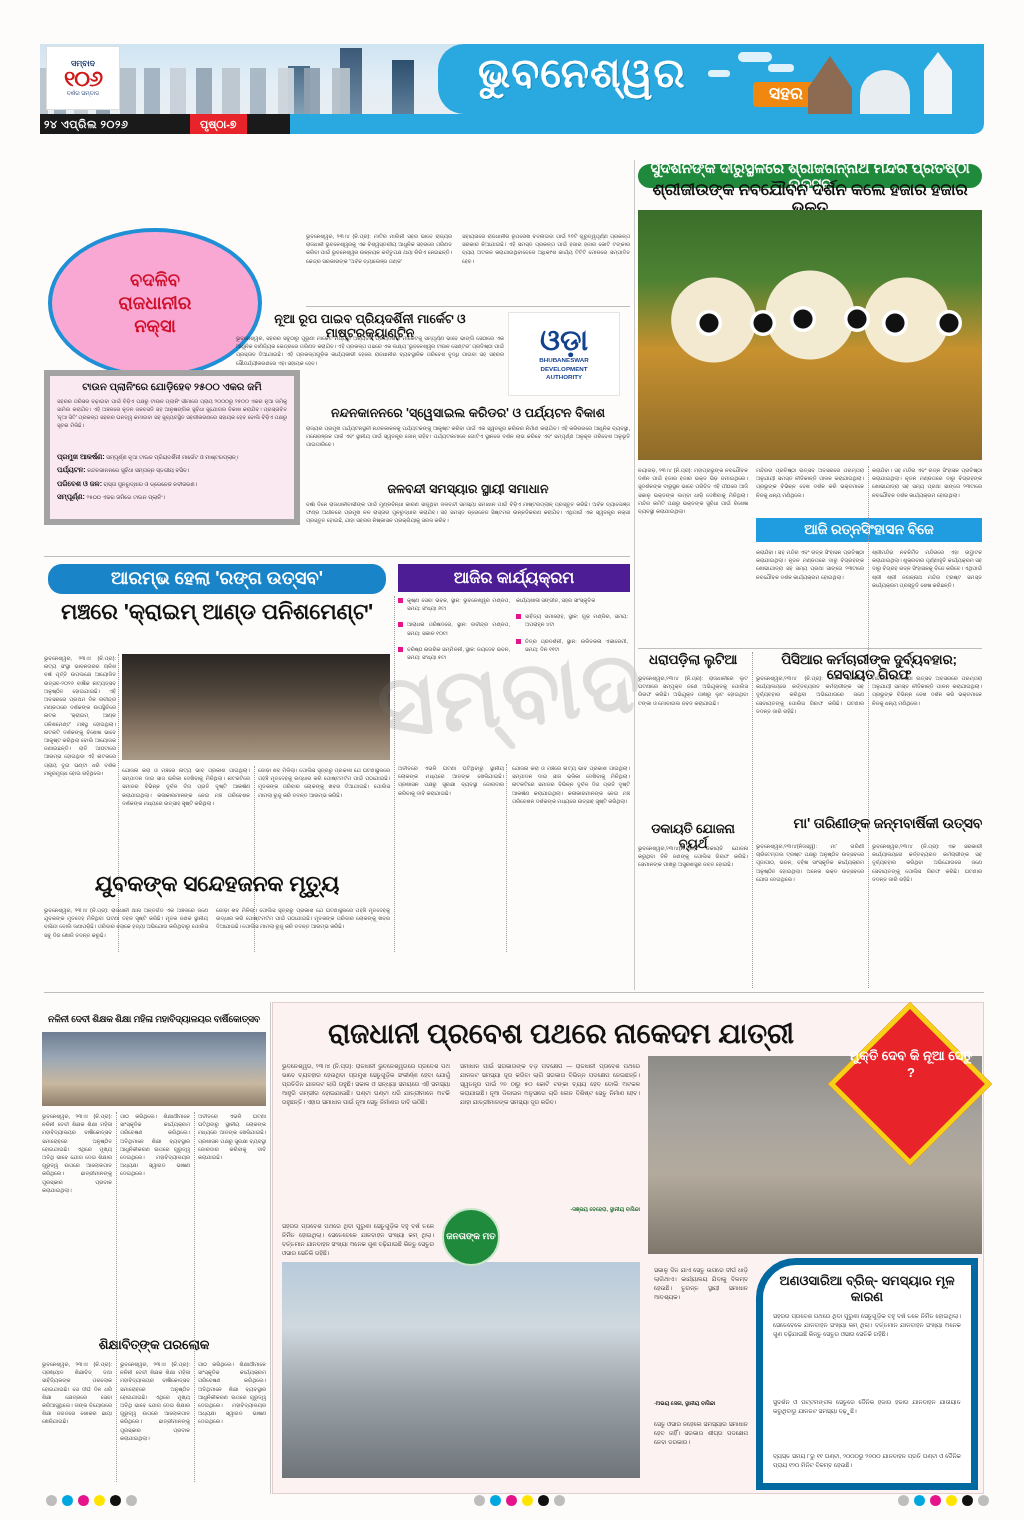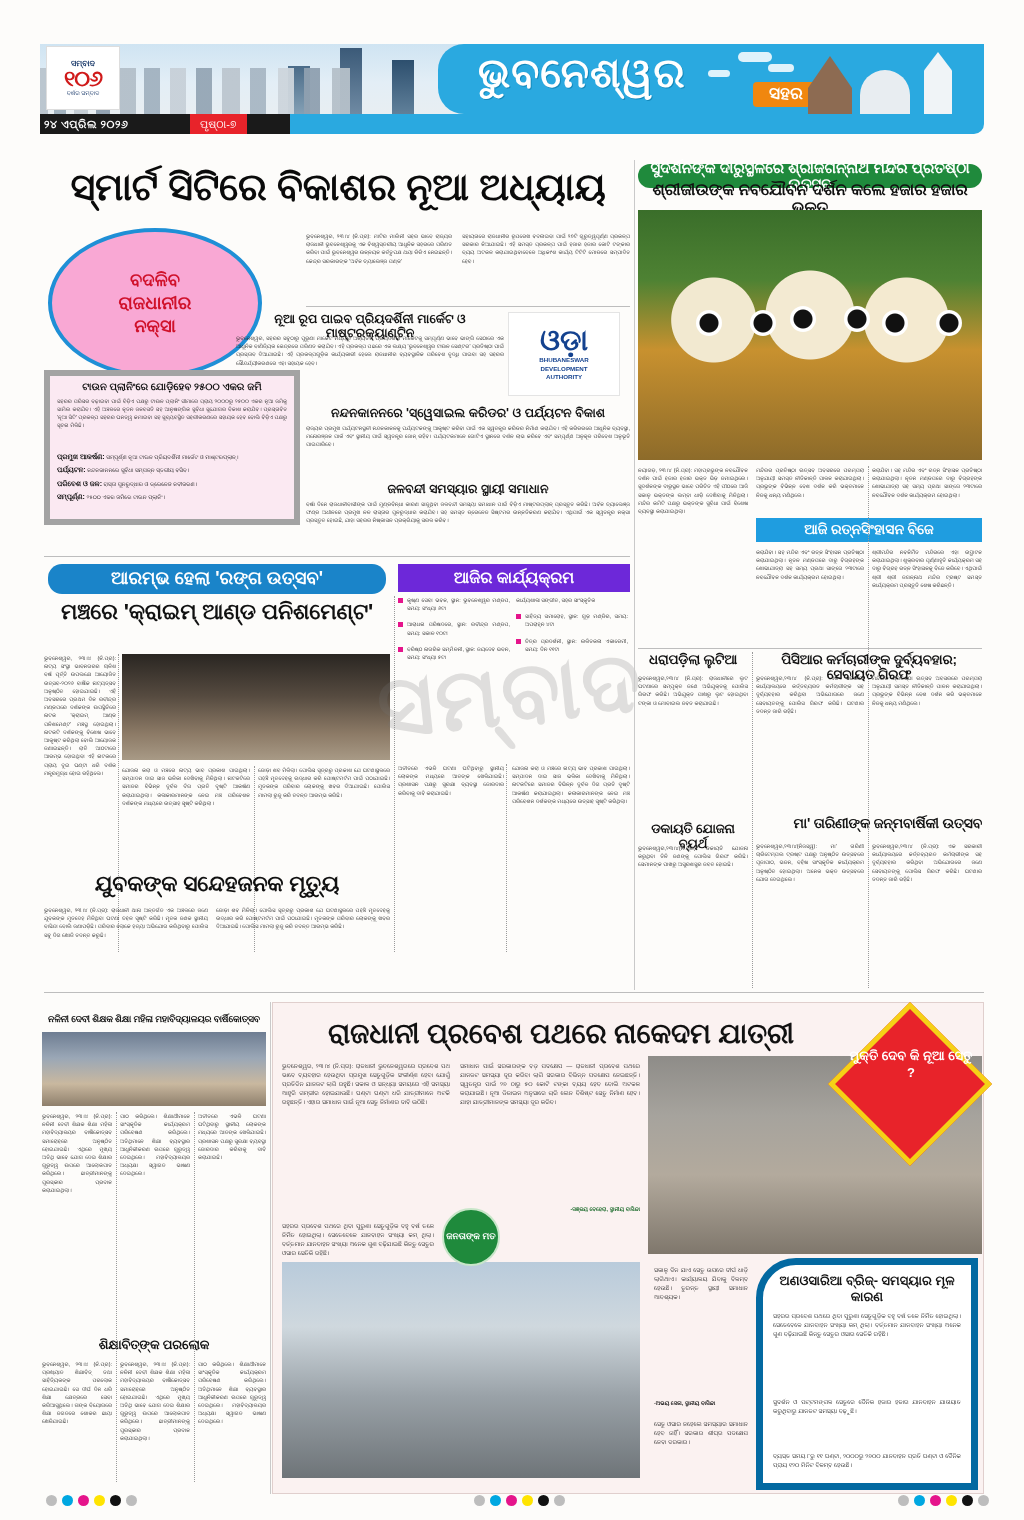--- a/index.html
+++ b/index.html
@@ -66,21 +66,21 @@
     height: 20px; width: 250px;
     background: #1a1a1a;
     color: #fff; font-size: 11px; font-weight: bold;
     display: flex; align-items: center; padding-left: 4px;
     letter-spacing: .5px;
   }
   .pagebadge {
     position: absolute; left: 150px; top: 70px;
     height: 20px; padding: 0 10px;
     background: #e8232a; color: #fff;
-    font-size: 11px; font-weight: normal;
+    font-size: 11px; font-weight: bold;
     display: flex; align-items: center;
   }
   .blue-bar {
     position: absolute; left: 250px; top: 70px;
     width: 694px; height: 20px;
     background: #2aa9e0;
     border-radius: 0 0 10px 0;
   }
   .city-band {
     position: absolute; left: 398px; top: 0;
@@ -178,21 +178,21 @@
   .bda-txt { font-size: 6.2px; color: #14428f; font-weight: bold; text-align: center; line-height: 1.3; margin-top: 3px;}
   
   .banner {
     position: absolute; color: #fff; font-weight: bold;
     display: flex; align-items: center; justify-content: center;
     text-align: center; line-height: 1.1;
   }
   .banner.green { background: #1f8a3c; border-radius: 14px; }
   .banner.blue  { background: #1a84c9; border-radius: 14px; }
   .banner.blue-sq { background: #1f9de0; font-family: Liberation Serif, serif; }
-  .banner.pink  { background: #6d28d9; }
+  .banner.pink  { background: #4c1d95; }
   
   .watermark {
     position: absolute; left: 300px; top: 590px;
     width: 420px; height: 210px;
     color: rgba(120,120,120,.22);
     font-size: 86px; font-weight: bold;
     display: flex; align-items: center; justify-content: center;
     transform: rotate(-6deg);
     pointer-events: none; letter-spacing: 2px;
   }
@@ -300,21 +300,20 @@
         <div class="temple t2"></div>
         <div class="temple t3"></div>
       </div>
     </div>
 
     <div class="blue-bar"></div>
     <div class="dateline">୨୪ ଏପ୍ରିଲ ୨୦୨୬</div>
     <div class="pagebadge">ପୃଷ୍ଠା-୭</div>
   </div>
 
-  <div class="lead-head headline">ସ୍ମାର୍ଟ ସିଟିରେ ବିକାଶର ନୂଆ ଅଧ୍ୟାୟ</div>
 
   <div class="circle-badge">
     <span>ବଦଳିବ</span>
     <span>ରାଜଧାନୀର</span>
     <span>ନକ୍ସା</span>
   </div>
 
   <div class="body-text" style="position:absolute;left:306px;top:232px;width:146px;height:70px;">ଭୁବନେଶ୍ୱର, ୨୩।୪ (ନି.ପ୍ର): ମାଟିର ମାଲିନୀ ସହର ଭାବେ ରାଜ୍ୟର ରାଜଧାନୀ ଭୁବନେଶ୍ୱରକୁ ଏକ ବିଶ୍ୱସ୍ତରୀୟ ଆଧୁନିକ ସହରରେ ପରିଣତ କରିବା ପାଇଁ ଭୁବନେଶ୍ୱର ଉନ୍ନୟନ କର୍ତ୍ତୃପକ୍ଷ ଥୟା ଡିଡିଏ ନେଇଛନ୍ତି। କେନ୍ଦ୍ର ସରକାରଙ୍କ 'ଅର୍ବନ ଚ୍ୟାଲେଞ୍ଜ ପଣ୍ଡ'</div>
   <div class="body-text" style="position:absolute;left:462px;top:232px;width:168px;height:70px;">ସହାୟତାରେ ରାଜଧାନୀର ରୂପରେଖ ବଦଳାଇବା ପାଇଁ ୨୭ଟି ଗୁରୁତ୍ୱପୂର୍ଣ୍ଣ ପ୍ରକଳ୍ପ ସରକାର ନିଆଯାଇଛି। ଏହି ସମସ୍ତ ପ୍ରକଳ୍ପ ପାଇଁ ହଜାର ହଜାର କୋଟି ଟଙ୍କାର ବ୍ୟୟ ଅଟକଳ କରାଯାଇଥିବାବେଳେ ଅଧିକାଂଶ କାର୍ଯ୍ୟ ଟିଟିଟି ମୋଡରେ ସମ୍ପାଦିତ ହେବ।</div>
 

